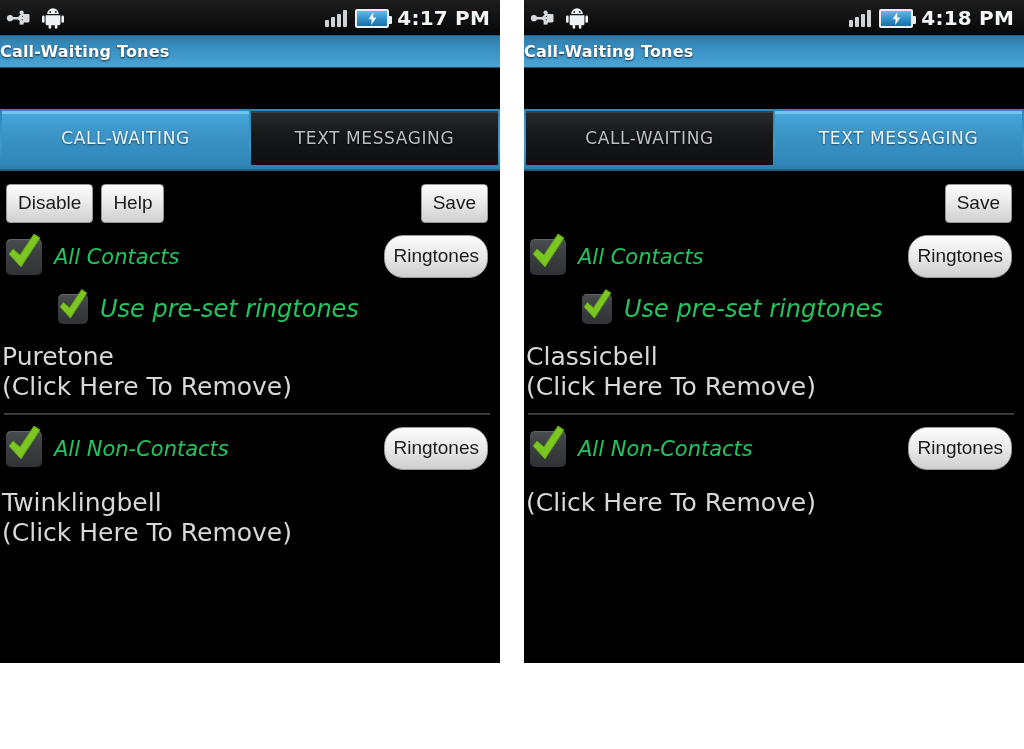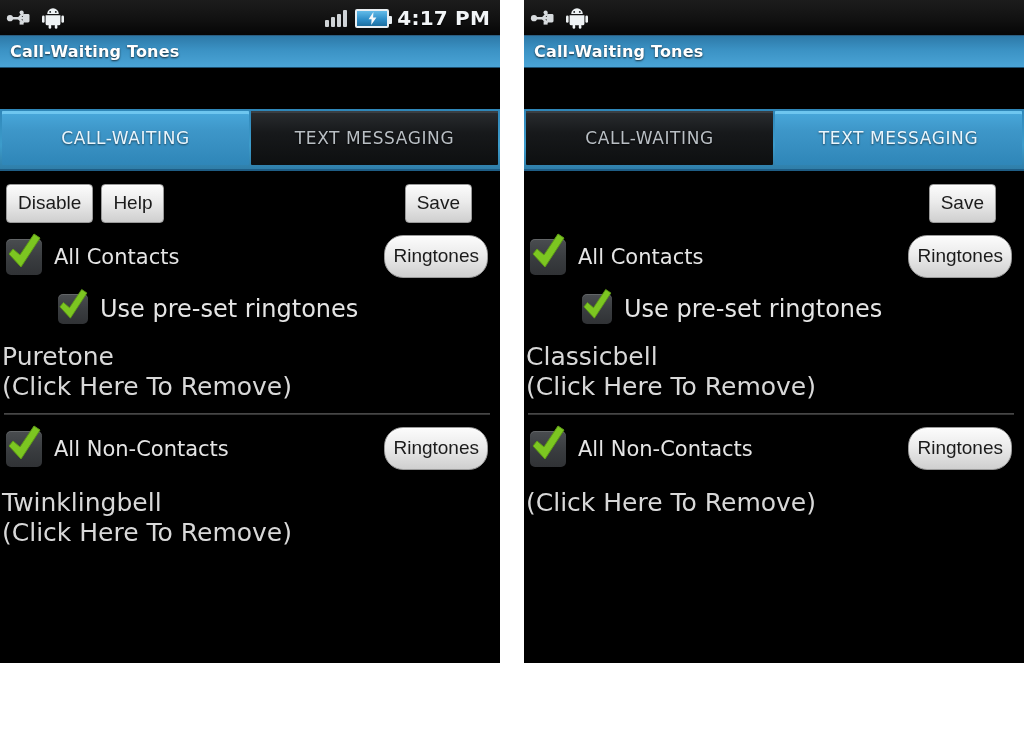--- a/index.html
+++ b/index.html
@@ -61,21 +61,21 @@
     color:#f2f5f7;font-size:20px;font-weight:bold;letter-spacing:0.2px;
     text-shadow:0 1px 1px #000;
     white-space:nowrap;
   }
 
   
   .titlebar{
     flex:0 0 32px;height:32px;
     background:linear-gradient(to bottom,#2d79a8 0%,#3b92c4 45%,#4aa4d6 100%);
     display:flex;align-items:center;
-    padding-left:10px;box-sizing:border-box;
+    padding-left:0;box-sizing:border-box;
     border-bottom:1px solid #1b4f71;
   }
   .titlebar .title{
     color:#ffffff;font-size:16px;font-weight:bold;
     text-shadow:0 1px 2px rgba(0,0,0,.75);
     letter-spacing:.2px;white-space:nowrap;
   }
 
   
   .tabbar{
@@ -123,21 +123,21 @@
     border-radius:4px;
     color:#1b1b1b;
     font-size:19px;
     padding:8px 11px 10px 11px;
     box-shadow:0 1px 2px rgba(0,0,0,.6), inset 0 1px 0 #ffffff;
     cursor:default;white-space:nowrap;
     line-height:1;
   }
   .btn.small{font-size:19px;padding:10px 8px 12px 8px;border-radius:19px;}
   .btnrow .btn{margin-right:8px;}
-  .btnrow .btn:last-child{margin-right:16px;}
+  .btnrow .btn:last-child{margin-right:0;}
 
   .heading{
     color:#c9a86a;
     font-size:22px;font-weight:bold;
     line-height:1.12;
     padding:26px 8px 0 4px;
     text-shadow:0 1px 2px rgba(0,0,0,.9);
   }
   .heading.tight{padding-top:24px;}
 
@@ -150,22 +150,23 @@
     width:36px;height:36px;flex:0 0 36px;
     background:linear-gradient(to bottom,#4a4d50 0%,#3a3d40 50%,#303235 100%);
     border-radius:5px;
     box-shadow:inset 0 1px 0 rgba(255,255,255,.14), 0 1px 1px rgba(0,0,0,.8);
     position:relative;
   }
   .chk.sm{width:30px;height:30px;flex:0 0 30px;}
   .chk svg{position:absolute;left:-5px;top:-9px;width:46px;height:46px;overflow:visible;}
   .chk.sm svg{left:-5px;top:-8px;width:40px;height:40px;}
   .chk-label{
-    color:#e5e5e5;font-size:21px;margin-left:12px;white-space:nowrap;
+    color:#22c55e;font-size:21px;margin-left:12px;white-space:nowrap;
     text-shadow:0 1px 2px rgba(0,0,0,.9);
+    font-style:italic;
   }
   .chk-label.sm{font-size:24px;}
 
   .tone{
     color:#d8d8d8;
     font-size:25px;line-height:1.18;
     padding:18px 8px 0 2px;
     text-shadow:0 1px 2px rgba(0,0,0,.9);
   }
   .tone .tone-name{display:block;}
@@ -329,20 +330,34 @@
             <rect x="7.6" y="17.4" width="2.6" height="4.4" rx="1.3"></rect>
             <rect x="13.8" y="17.4" width="2.6" height="4.4" rx="1.3"></rect>
           </g>
           <g fill="#11161a">
             <circle cx="9.2" cy="4.9" r="0.9"></circle>
             <circle cx="14.8" cy="4.9" r="0.9"></circle>
           </g>
             </svg>
         </span>
       </div>
+      <div class="sb-right">
+        <span class="icon-signal">
+          <i></i>
+            <i></i>
+            <i></i>
+            <i></i>
+        </span>
+        <span class="icon-battery">
+          <svg class="bolt" viewBox="0 0 9 13">
+              <path d="M5.4 0 L0.6 7.2 H3.6 L3.2 13 L8.4 5.4 H5.1 Z" fill="#f4f8fa"></path>
+            </svg>
+        </span>
+        <span class="sb-time">4:18 PM</span>
+      </div>
     </div>
 
     <div class="titlebar">
       <span class="title">Call-Waiting Tones</span>
     </div>
 
     <div class="tabbar">
       <div class="tab inactive">
         <span class="tab-label">CALL-WAITING</span>
       </div>

